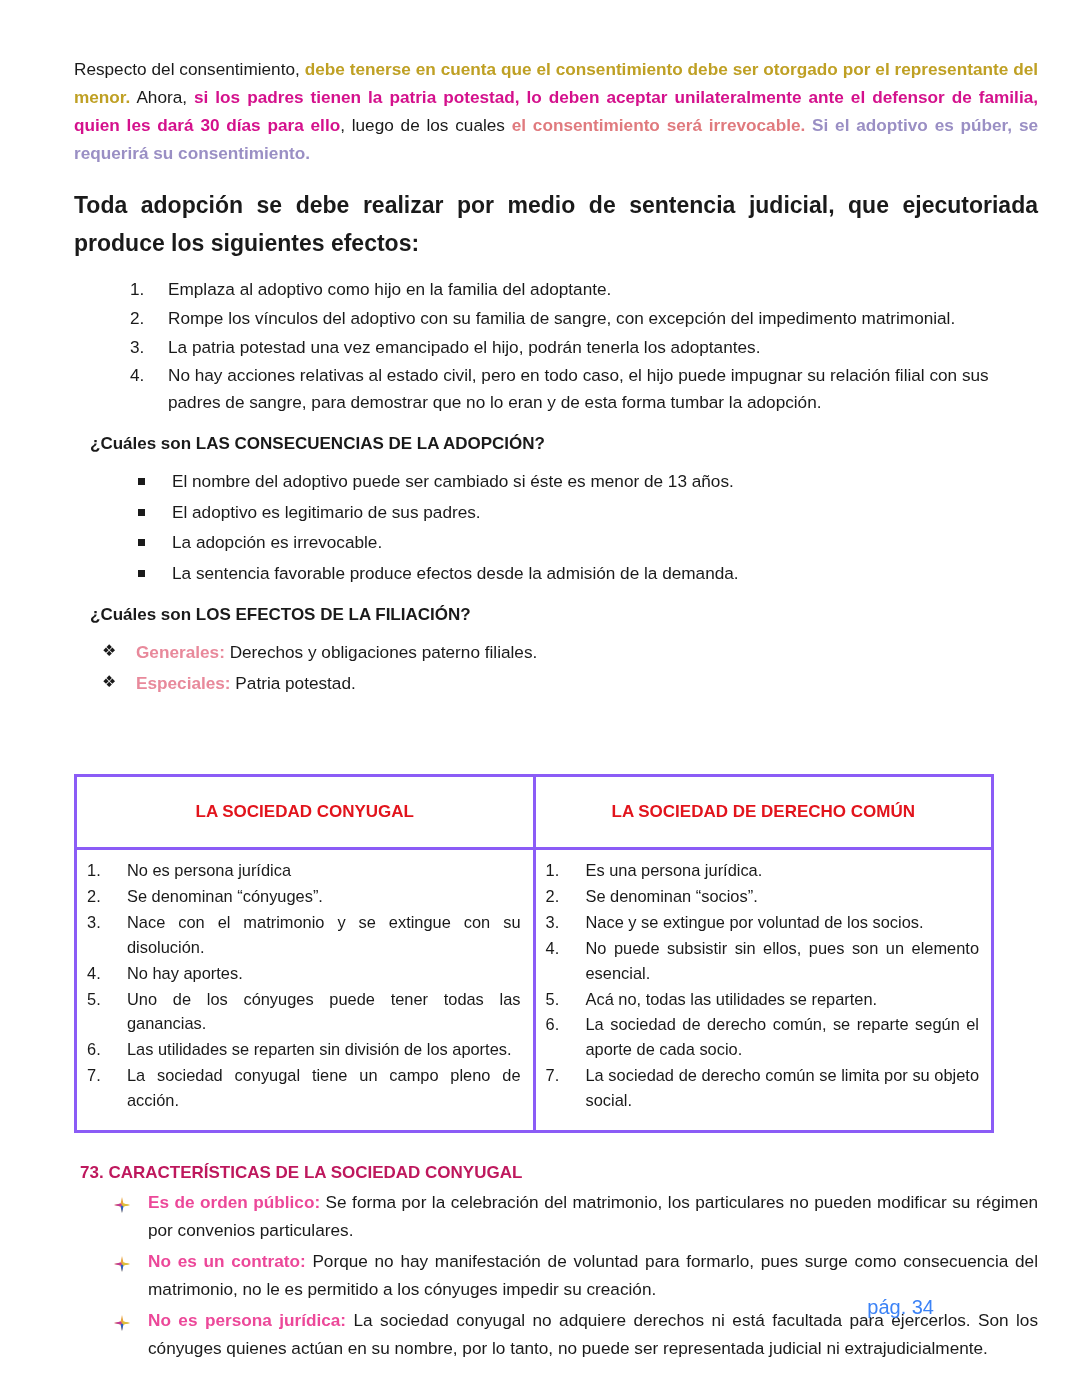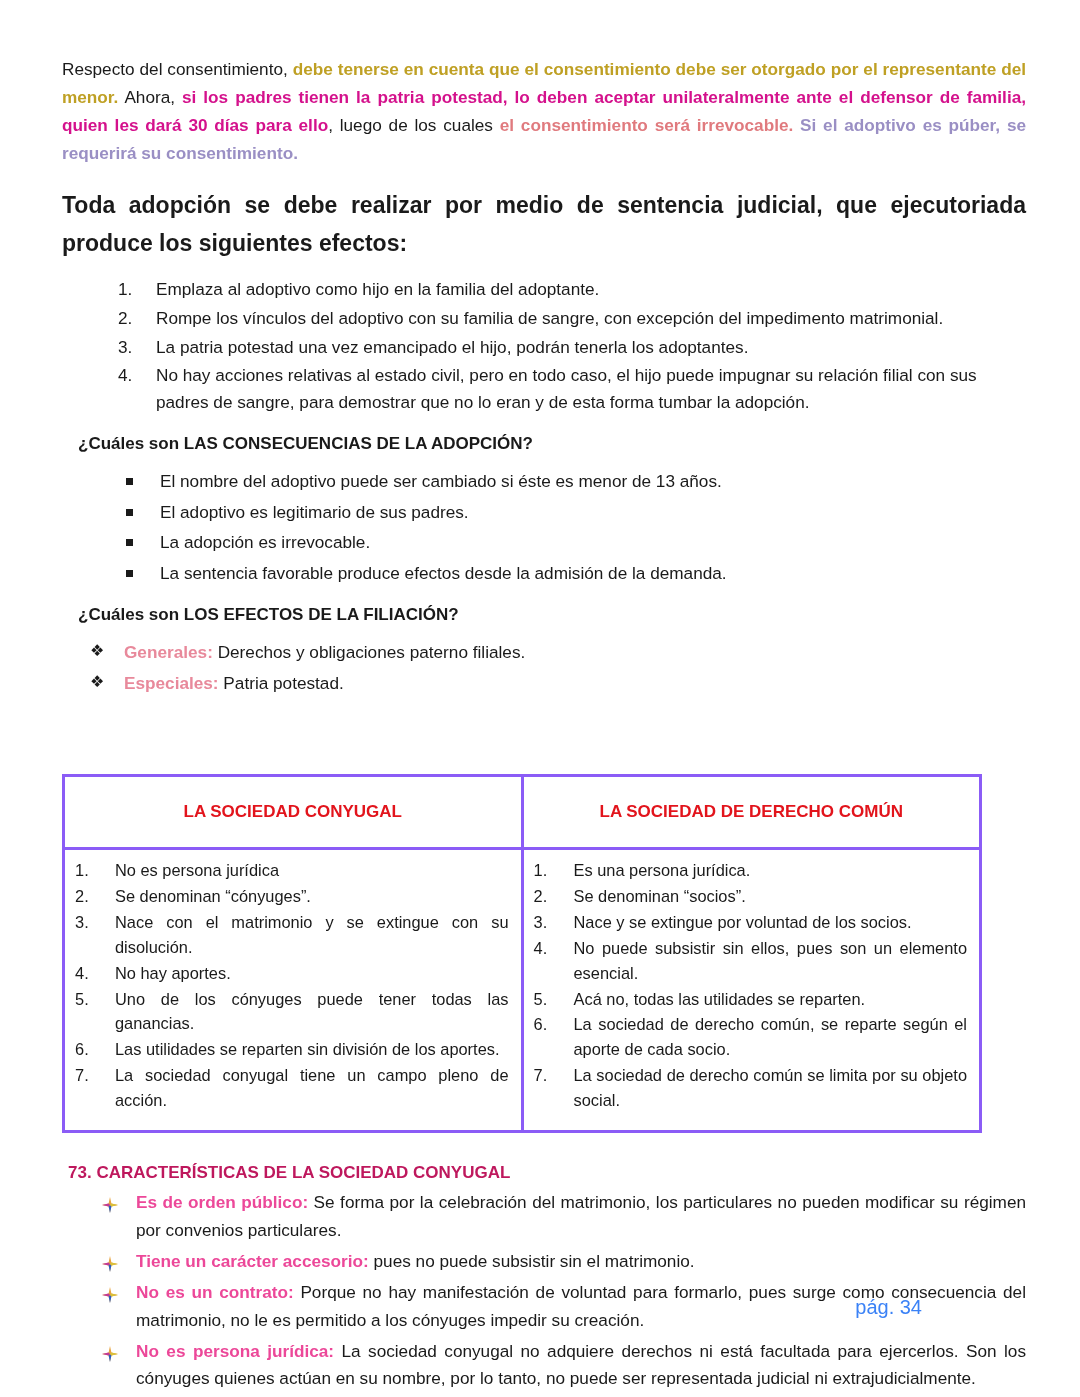--- a/index.html
+++ b/index.html
@@ -11,21 +11,21 @@
   body {
     width: 1080px;
     height: 1397px;
     font-family: "Liberation Sans", sans-serif;
     color: #1a1a1a;
     position: relative;
     overflow: hidden;
   }
   .page {
     position: absolute;
-    left: 4px; top: 0;
+    left: 16px; top: 0;
     width: 976px;
     height: 1397px;
     box-sizing: border-box;
     padding: 56px 58px 20px 58px;
   }
   .content {
     width: 964px;
     margin: 0 auto;
   }
 
@@ -308,26 +308,20 @@
               <path d="M8 0 L9.4 6.6 L16 8 L9.4 9.4 L8 16 L6.6 9.4 L0 8 L6.6 6.6 Z" fill="#e8a33d"></path>
               <path d="M8 8 L9.4 9.4 L8 16 L6.6 9.4 Z" fill="#2a5fc4"></path>
               <path d="M8 8 L6.6 9.4 L0 8 L6.6 6.6 Z" fill="#c0399a"></path>
               <path d="M8 8 L9.4 6.6 L16 8 L9.4 9.4 Z" fill="#d9c13a"></path>
             </svg></span><span class="c-teal">Es de orden público:</span><span> Se forma por la celebración del matrimonio, los particulares no pueden modificar su régimen por convenios particulares.</span></li>
         <li><span class="starmark"><svg viewBox="0 0 16 16" width="16" height="16" aria-hidden="true">
               <path d="M8 0 L9.4 6.6 L16 8 L9.4 9.4 L8 16 L6.6 9.4 L0 8 L6.6 6.6 Z" fill="#e8a33d"></path>
               <path d="M8 8 L9.4 9.4 L8 16 L6.6 9.4 Z" fill="#2a5fc4"></path>
               <path d="M8 8 L6.6 9.4 L0 8 L6.6 6.6 Z" fill="#c0399a"></path>
               <path d="M8 8 L9.4 6.6 L16 8 L9.4 9.4 Z" fill="#d9c13a"></path>
-            </svg></span><span class="c-teal">Tiene un carácter accesorio:</span><span> pues no puede subsistir sin el matrimonio.</span></li>
-        <li><span class="starmark"><svg viewBox="0 0 16 16" width="16" height="16" aria-hidden="true">
-              <path d="M8 0 L9.4 6.6 L16 8 L9.4 9.4 L8 16 L6.6 9.4 L0 8 L6.6 6.6 Z" fill="#e8a33d"></path>
-              <path d="M8 8 L9.4 9.4 L8 16 L6.6 9.4 Z" fill="#2a5fc4"></path>
-              <path d="M8 8 L6.6 9.4 L0 8 L6.6 6.6 Z" fill="#c0399a"></path>
-              <path d="M8 8 L9.4 6.6 L16 8 L9.4 9.4 Z" fill="#d9c13a"></path>
             </svg></span><span class="c-teal">No es un contrato:</span><span> Porque no hay manifestación de voluntad para formarlo, pues surge como consecuencia del matrimonio, no le es permitido a los cónyuges impedir su creación.</span></li>
         <li><span class="starmark"><svg viewBox="0 0 16 16" width="16" height="16" aria-hidden="true">
               <path d="M8 0 L9.4 6.6 L16 8 L9.4 9.4 L8 16 L6.6 9.4 L0 8 L6.6 6.6 Z" fill="#e8a33d"></path>
               <path d="M8 8 L9.4 9.4 L8 16 L6.6 9.4 Z" fill="#2a5fc4"></path>
               <path d="M8 8 L6.6 9.4 L0 8 L6.6 6.6 Z" fill="#c0399a"></path>
               <path d="M8 8 L9.4 6.6 L16 8 L9.4 9.4 Z" fill="#d9c13a"></path>
             </svg></span><span class="c-teal">No es persona jurídica:</span><span> La sociedad conyugal no adquiere derechos ni está facultada para ejercerlos. Son los cónyuges quienes actúan en su nombre, por lo tanto, no puede ser representada judicial ni extrajudicialmente.</span></li>
       </ul>
 
   </div>

